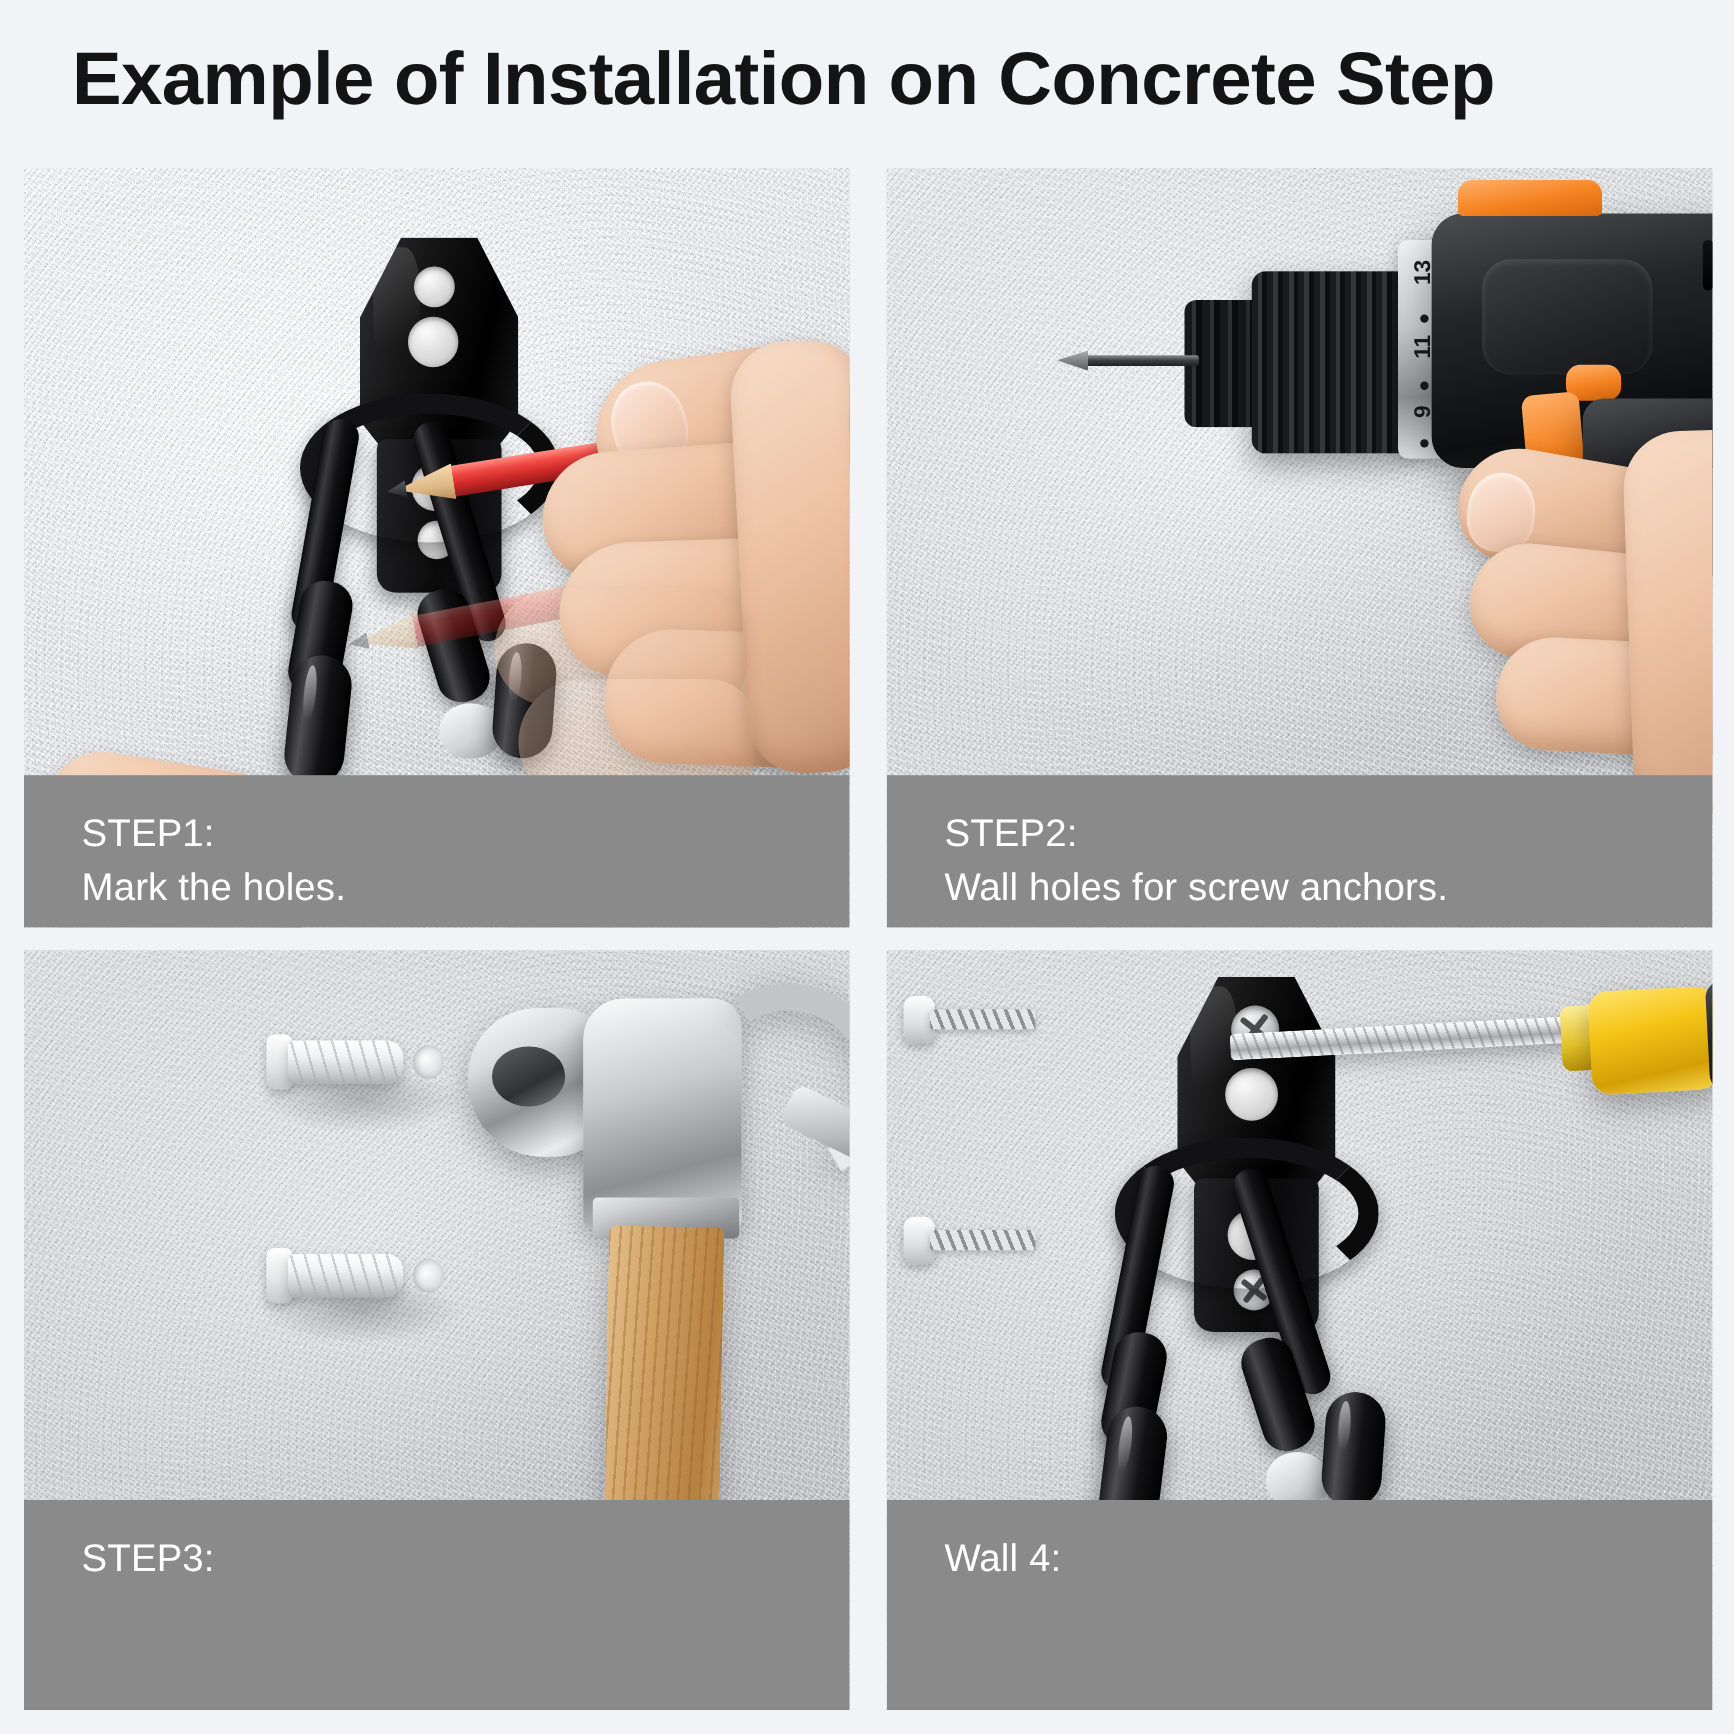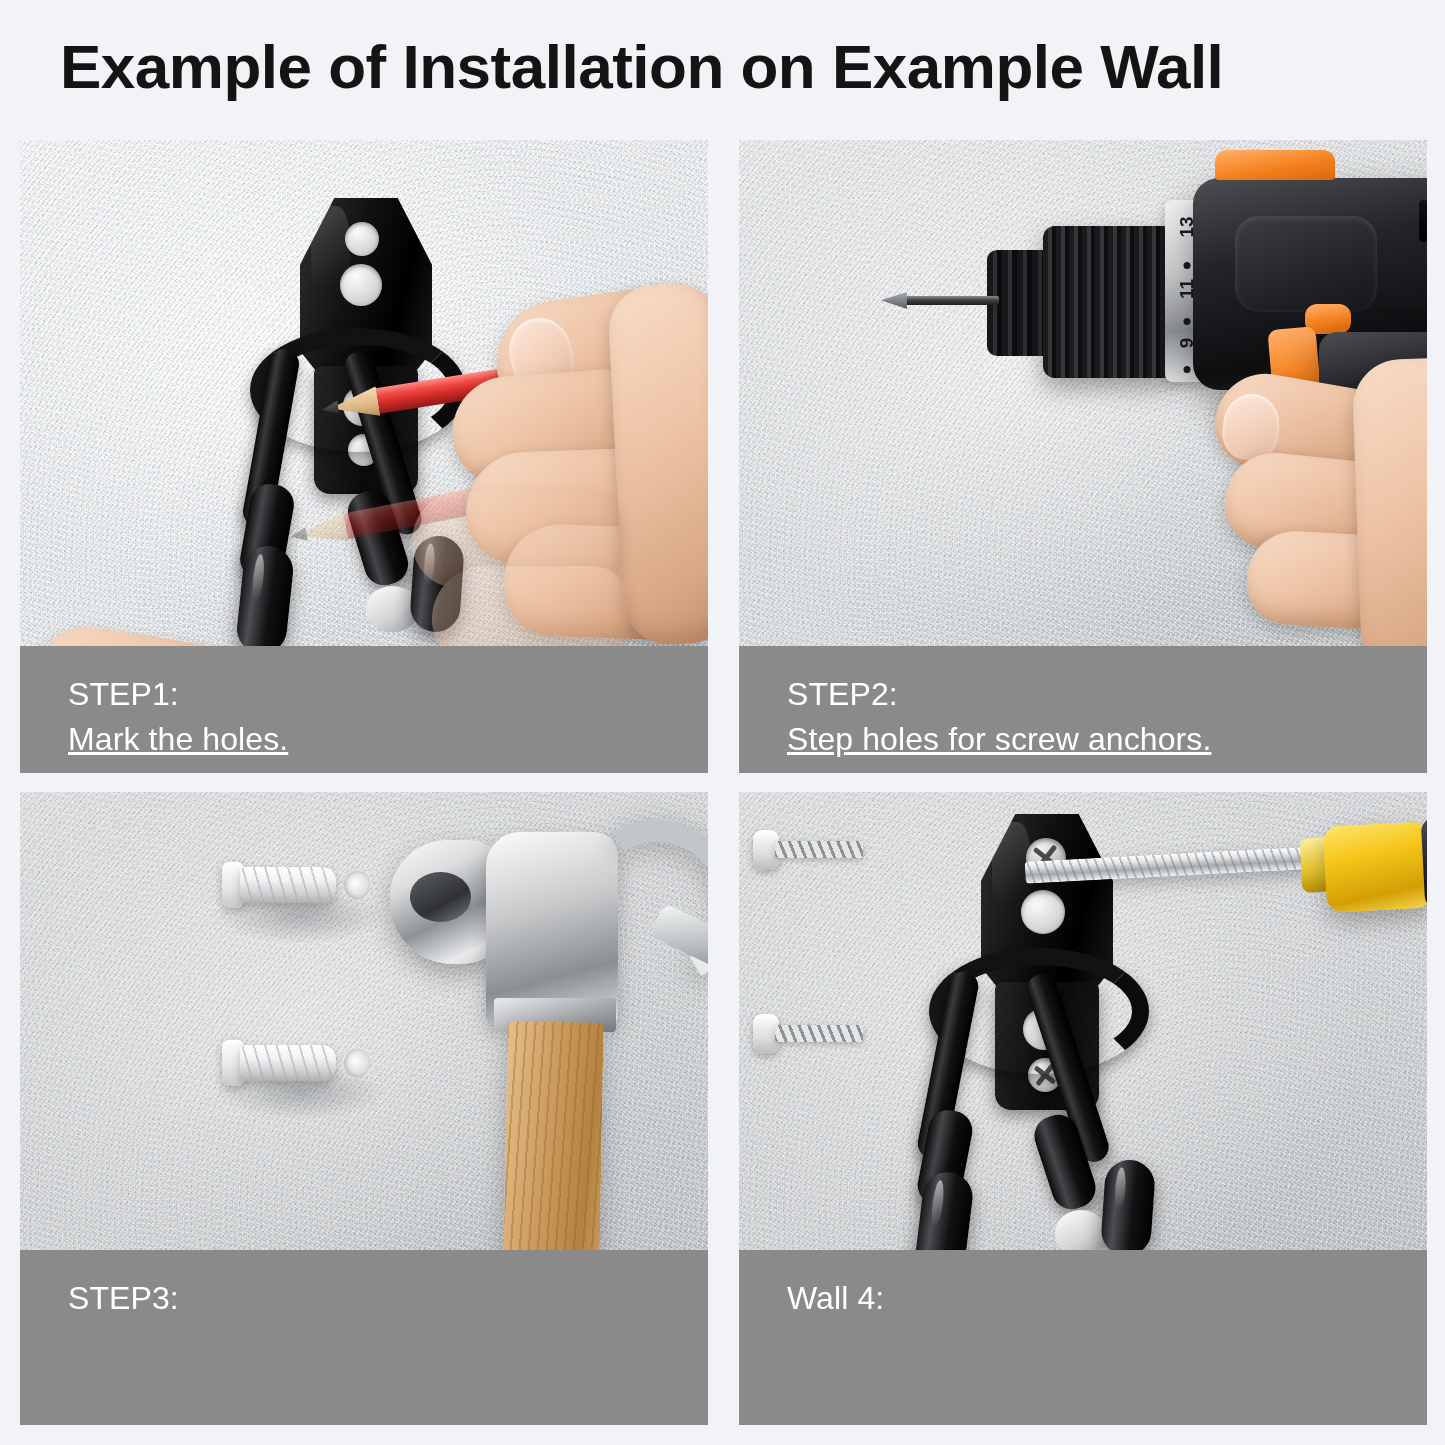--- a/index.html
+++ b/index.html
@@ -76,21 +76,21 @@
     color:#ffffff;
     padding:26px 0 26px 48px;
     box-sizing:border-box;
     font-size:32px;
     line-height:45px;
     letter-spacing:.1px;
   }
   .caption.h2{height:127px;}
   .caption.h3{height:175px;}
   .caption .ln{display:block;white-space:pre-wrap;}
-  .caption .body{max-width:592px;text-decoration:underline;}
+  .caption .body{max-width:592px;}
 
   
   .hook{position:absolute;transform-origin:50% 18%;}
   .hook .plate{
     position:absolute;left:50%;top:0;transform:translateX(-50%);
     width:132px;height:196px;
     background:linear-gradient(104deg,#2e2e30 0%,#131314 38%,#000 70%,#1c1c1e 100%);
     clip-path:polygon(26% 0%,74% 0%,100% 34%,100% 78%,74% 100%,26% 100%,0% 78%,0% 34%);
     border-radius:14px;
     box-shadow:0 8px 20px rgba(0,0,0,.42);
@@ -376,21 +376,21 @@
   .shadow-soft{
     position:absolute;border-radius:50%;
     background:radial-gradient(ellipse at center, rgba(60,64,68,.30), rgba(0,0,0,0) 70%);
     pointer-events:none;
   }
   .ghost{opacity:.38;filter:blur(.4px);}
 </style>
 </head>
 <body>
 
-<div id="page-title">Example of Installation on Example Wall</div>
+<div id="page-title">Example of Installation on Concrete Step</div>
 
 <div id="panel-grid">
 
   <div class="panel">
     <div class="wall bright"></div>
 
     <div class="hook" style="left:196px;top:58px;width:300px;height:460px;">
       <div class="plate"></div>
       <div class="hole" style="left:50%;margin-left:-21px;top:24px;width:34px;height:34px;"></div>
       <div class="hole" style="left:50%;margin-left:-26px;top:66px;width:42px;height:42px;"></div>
@@ -483,21 +483,21 @@
     <div class="hand" style="left:468px;top:210px;width:300px;height:330px;">
       <div class="finger" style="left:8px;top:30px;width:172px;height:96px;border-radius:52px 40px 34px 46px;transform:rotate(10deg);"></div>
       <div class="nail" style="left:16px;top:44px;width:56px;height:66px;transform:rotate(6deg);"></div>
       <div class="finger" style="left:18px;top:108px;width:196px;height:96px;border-radius:50px 38px 32px 44px;transform:rotate(6deg);"></div>
       <div class="finger" style="left:40px;top:184px;width:200px;height:94px;border-radius:48px 36px 32px 42px;transform:rotate(3deg);"></div>
       <div class="finger" style="left:150px;top:8px;width:160px;height:320px;border-radius:48px 40px 38px 44px;transform:rotate(-2deg);"></div>
     </div>
 
     <div class="caption h2">
       <span class="ln">STEP2:</span>
-      <span class="ln body">Step holes for screw anchors.</span>
+      <span class="ln body">Wall holes for screw anchors.</span>
     </div>
   </div>
 
   <div class="panel">
     <div class="wall dim"></div>
 
     <div class="shadow-soft" style="left:196px;top:96px;width:170px;height:56px;"></div>
     <div class="anchor" style="left:202px;top:70px;width:150px;height:50px;">
       <div class="collar"></div>
       <div class="shaft"></div>

